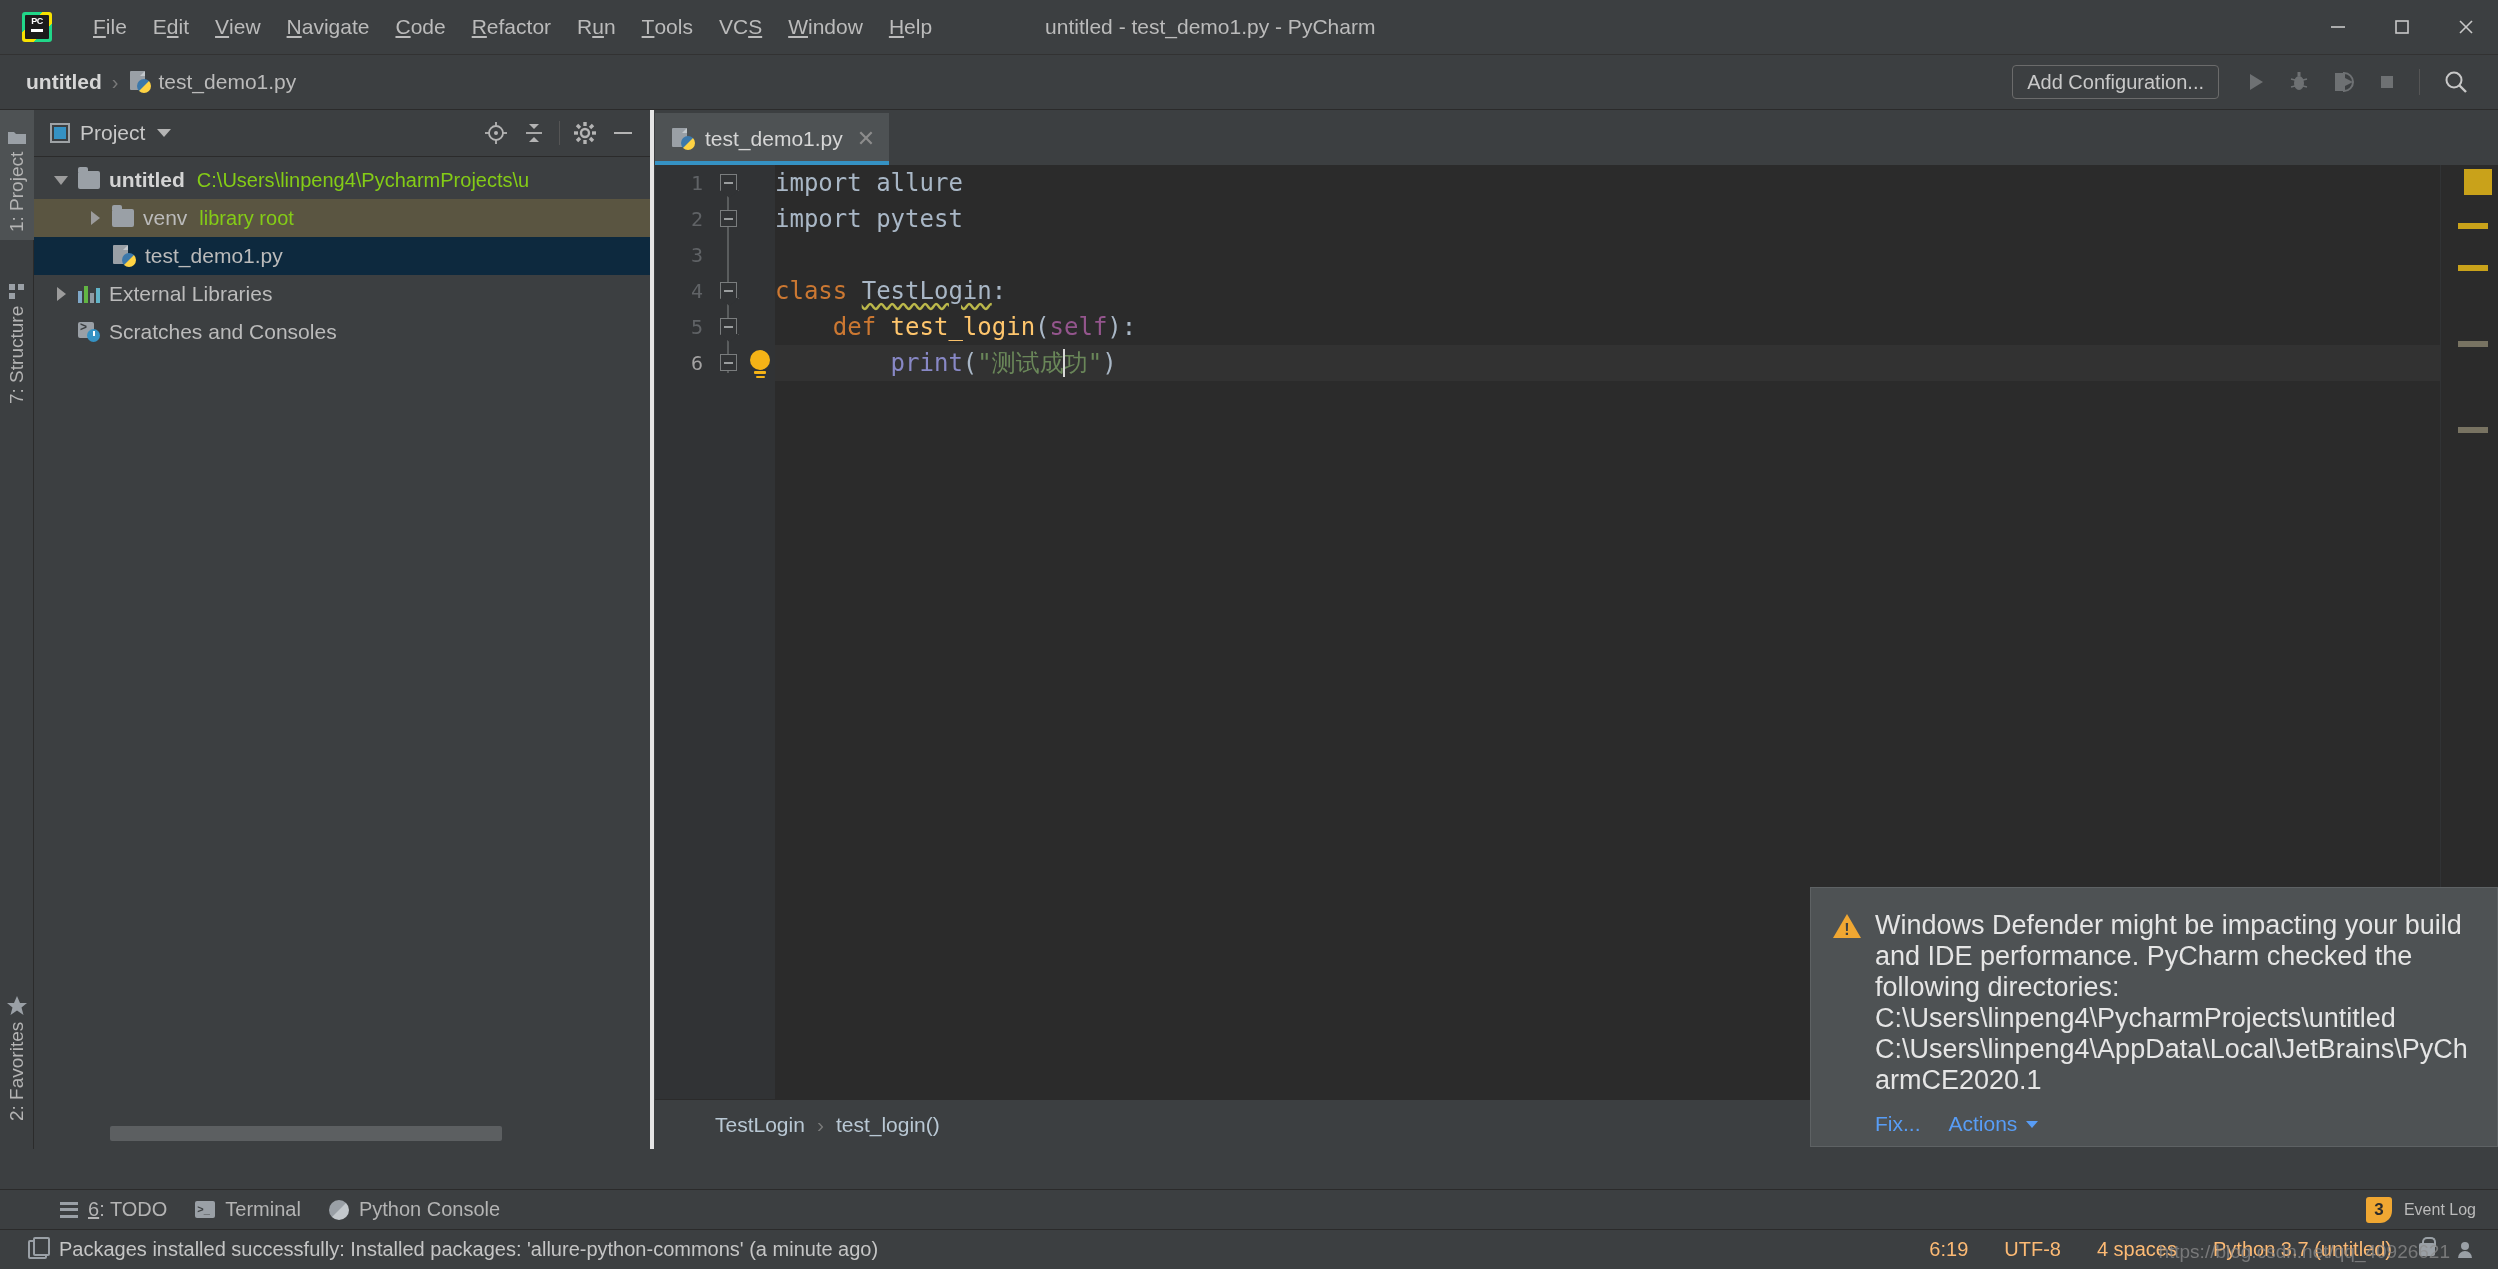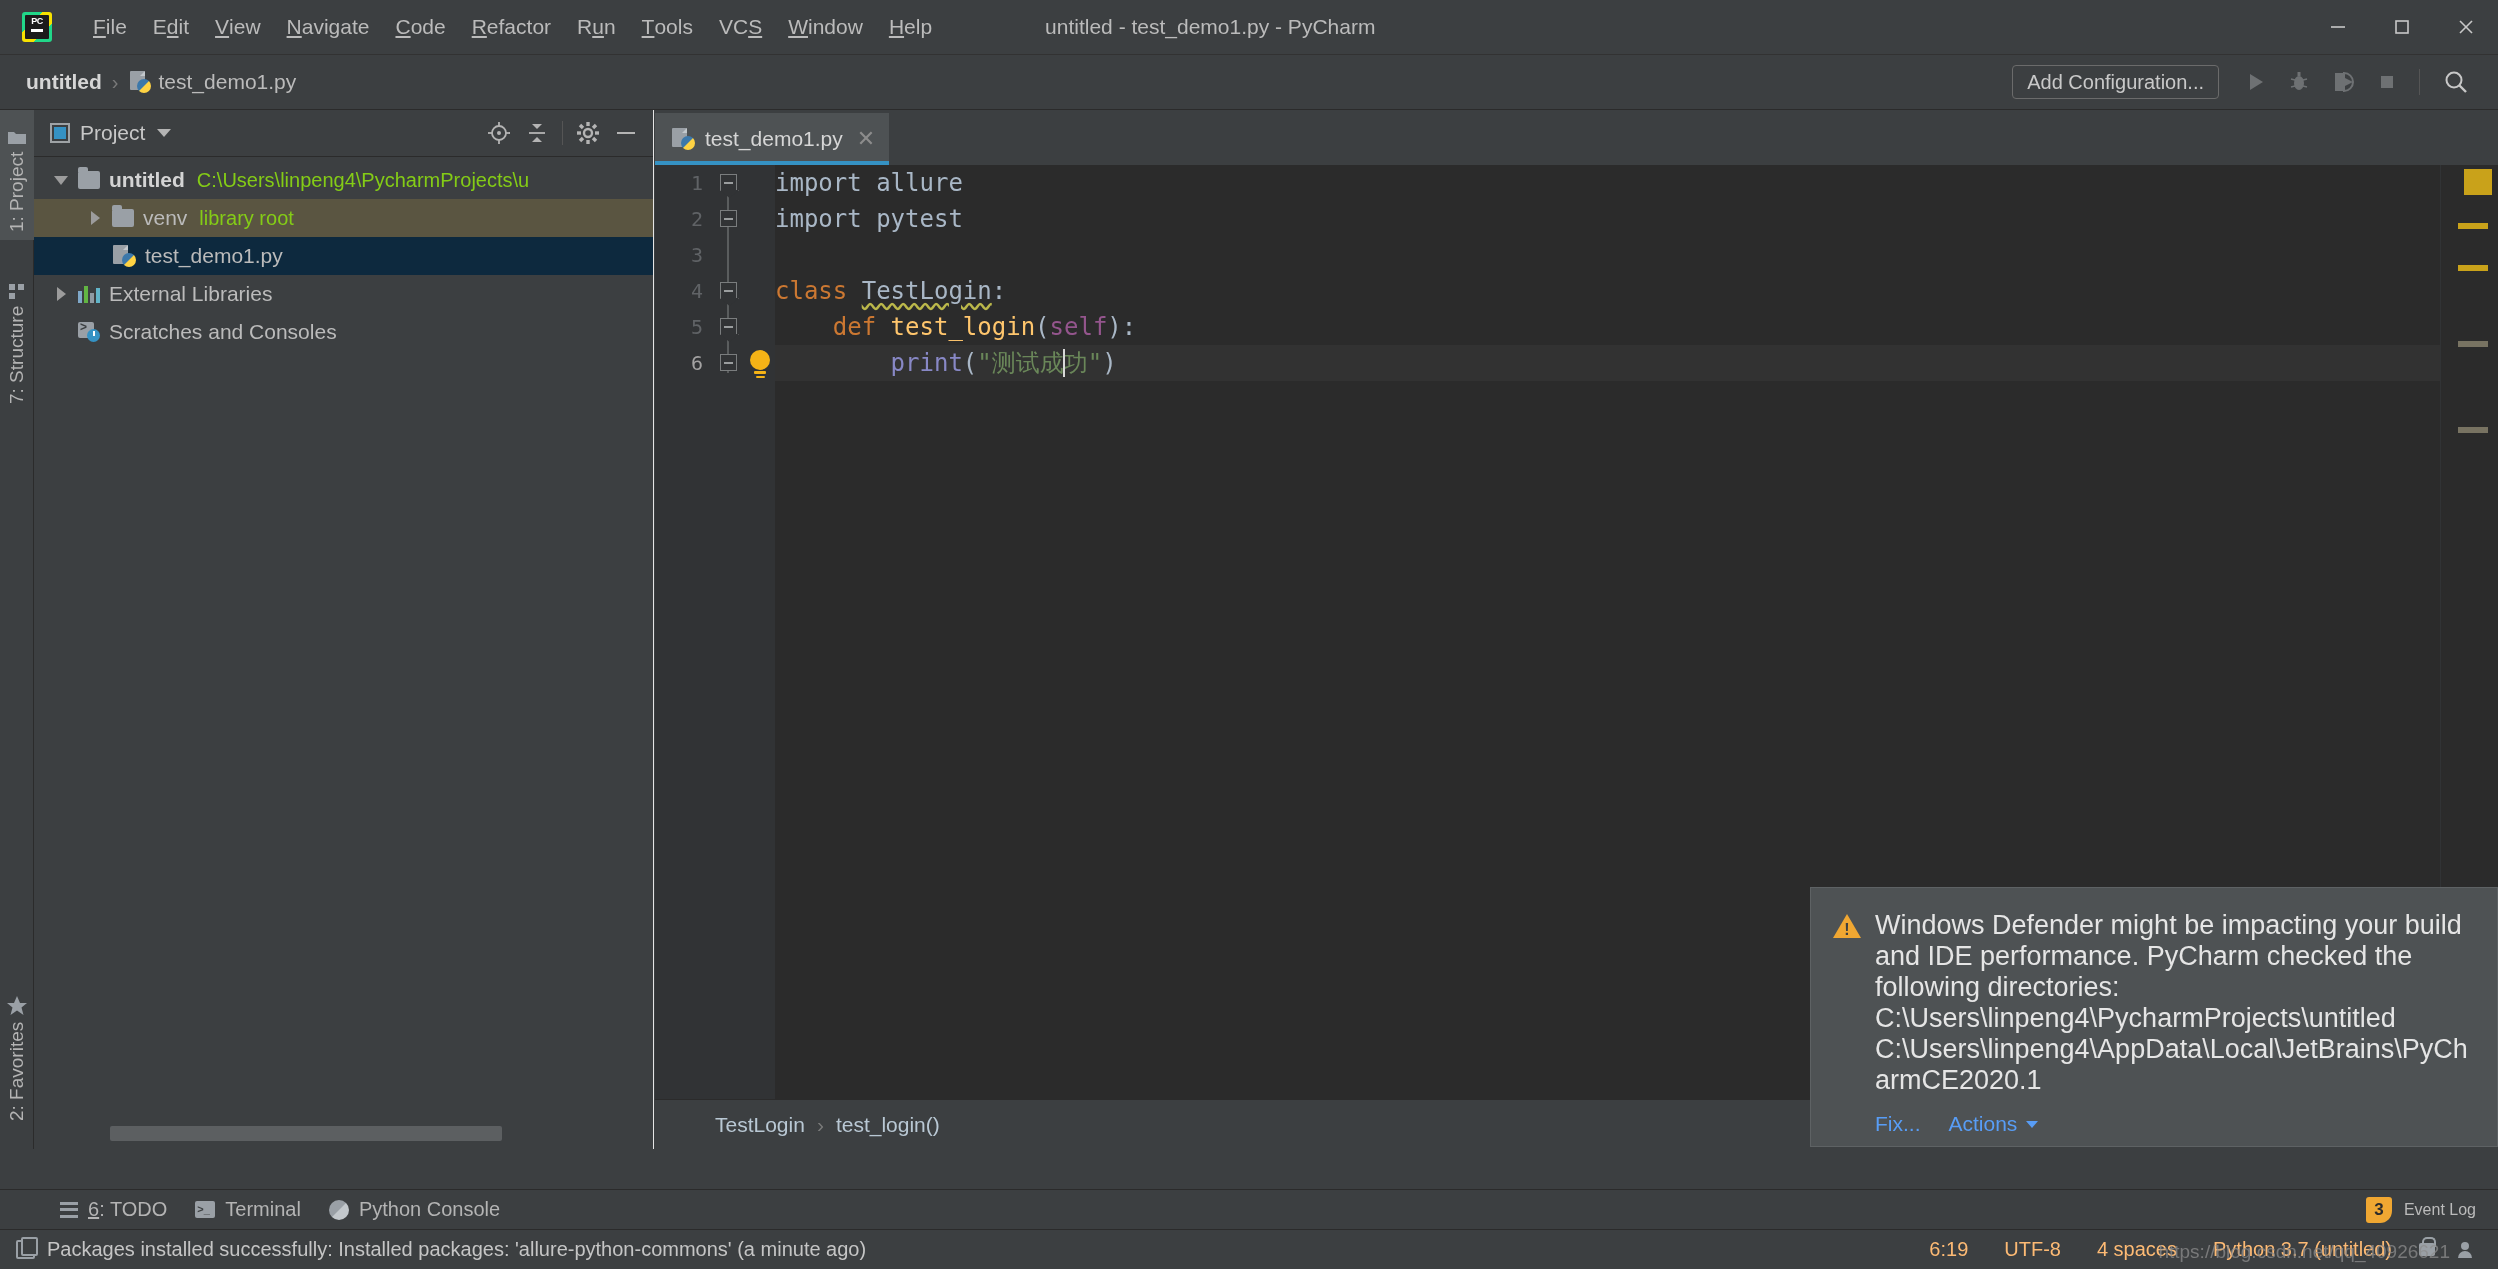--- a/index.html
+++ b/index.html
@@ -97,21 +97,21 @@
     font-size: 19px; color: #b4b4b4; cursor: default;
     display: flex; align-items: center; justify-content: flex-start;
     padding: 8px 0; white-space: nowrap;
   }
   .stripe-btn.active { background: #4e5254; }
   .stripe-ico { margin-top: 6px; transform: rotate(180deg); }
 
   
   #project {
     position: absolute; left: 34px; top: 110px; width: 620px; height: 1039px;
-    background: #3c3f41; border-right: 1px solid #e5e5e5;
+    background: #3c3f41; border-right: 4px solid #e5e5e5;
   }
   #proj-header {
     height: 47px; display: flex; align-items: center; border-bottom: 1px solid #2b2b2b;
     padding: 0 8px 0 16px;
   }
   #proj-title { font-size: 21px; color: #c8c8c8; display: flex; align-items: center; cursor: default; }
   .sq-icon { width: 20px; height: 20px; border: 2px solid #9fa3a6; margin-right: 10px; position: relative; }
   .sq-icon:after { content:""; position:absolute; left:2px; top:2px; right:2px; bottom:2px; background:#3592c4; }
   .caret-d { margin-left: 12px; width:0;height:0;border-left:7px solid transparent;border-right:7px solid transparent;border-top:8px solid #b4b4b4; }
   #proj-tools { margin-left: auto; display: flex; align-items: center; }
@@ -274,21 +274,21 @@
   #evlog { margin-left: auto; display: flex; align-items: center; padding-right: 22px; cursor: default; }
   #evlog .badge {
     width: 26px; height: 26px; background: #f0a732; color: #2b2b2b; font-size: 17px; font-weight: bold;
     display: flex; align-items: center; justify-content: center; margin-right: 12px;
     border-radius: 3px 3px 12px 3px;
   }
 
   
   #statusbar {
     position: absolute; left: 0; bottom: 0; width: 2498px; height: 40px;
-    background: #3c3f41; display: flex; align-items: center; border-top: 1px solid #2b2b2b;
+    background: #3c3f41; display: flex; align-items: center; border-top: 1px solid #2b2b2b; padding-left: 12px;
   }
   #status-left { display: flex; align-items: center; margin-left: 16px; font-size: 20px; color: #c5c5c5; }
   .ico-msg { width: 19px; height: 19px; border: 2px solid #9aa0a6; margin-right: 12px; position: relative; border-radius:2px;}
   .ico-msg:after{content:"";position:absolute;left:3px;top:-5px;width:13px;height:15px;border:2px solid #9aa0a6;border-radius:2px;background:#3c3f41;}
   #status-right { margin-left: auto; display: flex; align-items: center; font-size: 20px; color: #fdba74; position: relative;}
   .sitem { padding: 0 18px; cursor: default; white-space: nowrap; }
   .sico { width: 34px; height: 28px; display:flex; align-items:center; justify-content:center; margin-right: 4px;}
   #watermark {
     position: absolute; right: 48px; bottom: 6px; font-size: 19px; color: #8d8d8d;
     opacity: 0.75; white-space: nowrap; pointer-events: none;

